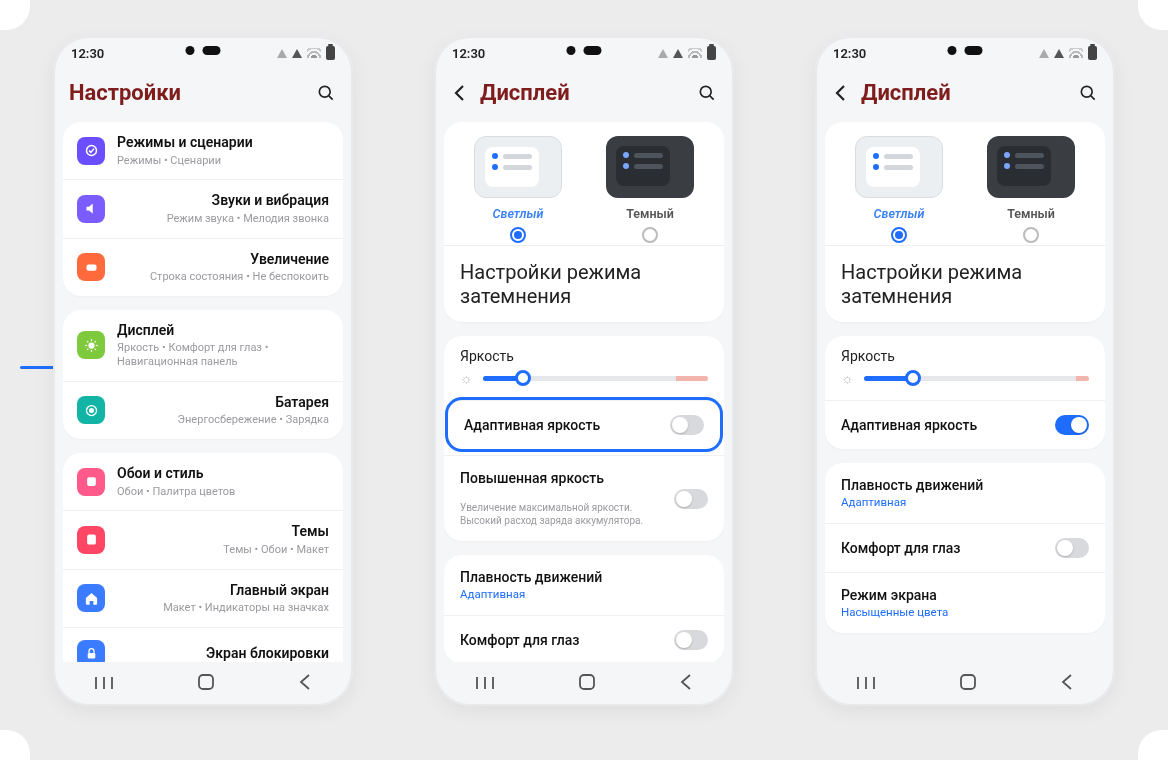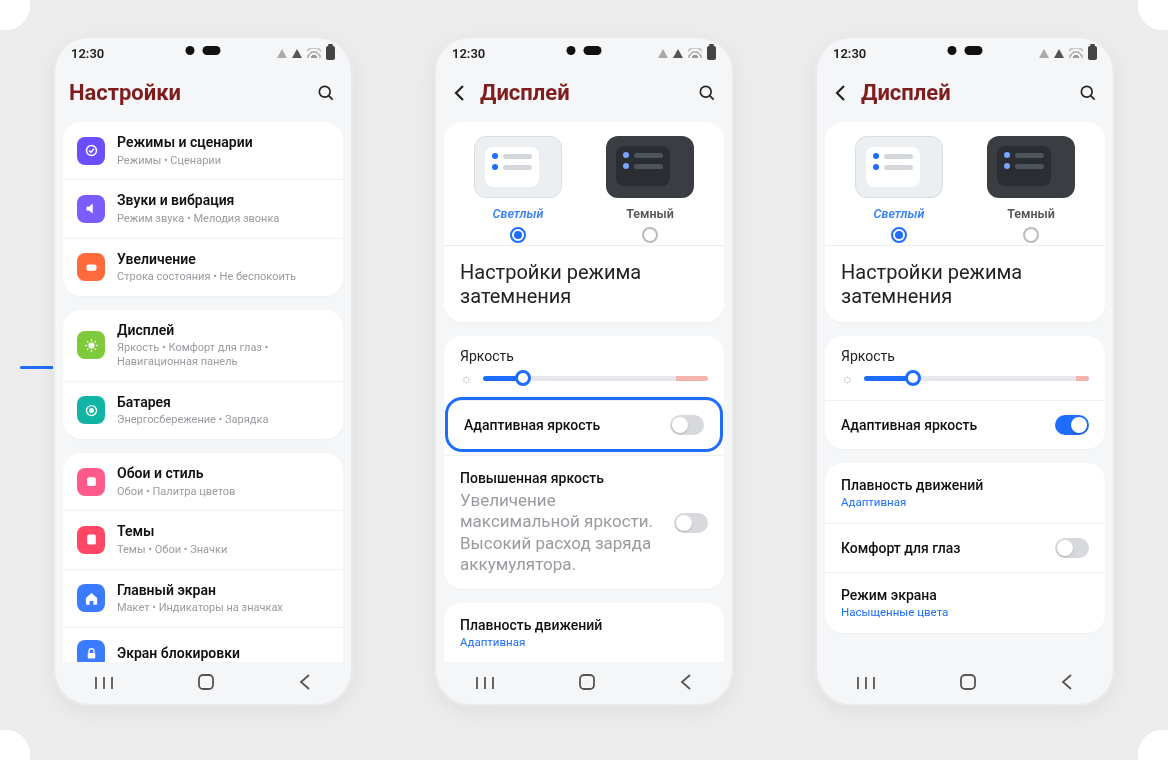--- a/index.html
+++ b/index.html
@@ -28,21 +28,21 @@
   
   .header { display:flex; align-items:center; padding:10px 16px 12px; gap:10px;}
   .header h1 { font-size:22px; font-weight:700; color:#7f1d1d; flex:1;}
   .chev-left { width:20px;height:20px; display:flex;align-items:center;justify-content:center;}
   .chev-left svg, .search-ico svg { stroke:#222; }
   .search-ico { width:22px;height:22px; display:flex;align-items:center;justify-content:center;}
   
   .scroll { position:absolute; top:86px; bottom:44px; left:10px; right:10px; overflow:hidden;}
   .card { background:#fff; border-radius:18px; margin-bottom:14px; box-shadow:0 1px 2px rgba(0,0,0,.03);}
   .row { display:flex; padding:12px 14px; gap:12px; align-items:center; }
-  .row + .row { border-top:1px solid #f0f0f2;}
+  .row + .row { border-top:1px solid #f0f0f2;text-align:right;}
   .ico { width:28px;height:28px;border-radius:8px; flex-shrink:0; display:flex;align-items:center;justify-content:center;}
   .ico svg { width:15px;height:15px; }
   .row .txt { flex:1; min-width:0;}
   .row .ttl { font-size:14px; font-weight:600; color:#111; line-height:1.25;}
   .row .sub { font-size:11px; color:#9a9aa0; margin-top:2px; line-height:1.25;}
   
   .themes { display:flex; gap:0; padding:14px 8px 2px;}
   .theme { flex:1; text-align:center;}
   .theme-rect { width:88px;height:62px;border-radius:12px;margin:0 auto 8px; position:relative; padding:10px;}
   .theme-rect.light{ background:#eceff2; border:1px solid #d9dde2;}
@@ -67,21 +67,21 @@
   .slider-wrap{ display:flex; align-items:center; gap:10px; padding:4px 16px 14px;}
   .sun{ color:#bbb; font-size:14px;}
   .slider{ flex:1; height:5px; background:#e6e7ea; border-radius:3px; position:relative;}
   .slider .fill{ position:absolute; left:0; top:0; bottom:0; width:18%; background:#1e6dff; border-radius:3px;}
   .slider .warn{ position:absolute; right:0; top:0; bottom:0; width:14%; background:#f3b4ae; border-radius:0 3px 3px 0;}
   .slider .thumb{ position:absolute; top:50%; left:18%; width:16px;height:16px;border-radius:50%;background:#fff;border:3px solid #1e6dff; transform:translate(-50%,-50%);}
   
   .setrow{ display:flex; align-items:center; padding:14px 16px; gap:10px; border-top:1px solid #f0f0f2;}
   .setrow:first-child{border-top:none;}
   .setrow .ttl2{ font-size:14px; color:#111; font-weight:500;}
-  .setrow .sub2{ font-size:17px; color:#9a9aa0; margin-top:4px; line-height:1.25;}
+  .setrow .sub2{ font-size:10px; color:#9a9aa0; margin-top:16px; line-height:1.25;}
   .setrow .subblue{ font-size:11.5px; color:#1e6dff; margin-top:2px;}
   .setrow .left{flex:1;}
   
   .toggle{ width:34px;height:20px;border-radius:10px;background:#d8d9dd; position:relative; flex-shrink:0;}
   .toggle::after{content:"";position:absolute;top:2px;left:2px;width:16px;height:16px;border-radius:50%;background:#fff;box-shadow:0 1px 2px rgba(0,0,0,.2);}
   .toggle.on{ background:#1e6dff;}
   .toggle.on::after{ left:auto; right:2px;}
   
   .hl { outline:3px solid #1e6dff; border-radius:14px; }
   
@@ -219,21 +219,21 @@
             </div>
           </div>
           <div class="row">
             <div class="ico" style="background: rgb(255, 71, 101);">
               <svg viewBox="0 0 24 24" fill="#fff">
                 <rect x="5" y="4" width="14" height="16" rx="3"></rect>
               </svg>
             </div>
             <div class="txt">
               <div class="ttl">Темы</div>
-              <div class="sub">Темы  •  Обои  •  Значки</div>
+              <div class="sub">Темы  •  Обои  •  Макет</div>
             </div>
           </div>
           <div class="row">
             <div class="ico" style="background: rgb(58, 123, 255);">
               <svg viewBox="0 0 24 24" fill="#fff">
                 <path d="M3 11l9-8 9 8v9a2 2 0 0 1-2 2h-4v-6h-6v6H5a2 2 0 0 1-2-2z"></path>
               </svg>
             </div>
             <div class="txt">
               <div class="ttl">Главный экран</div>

